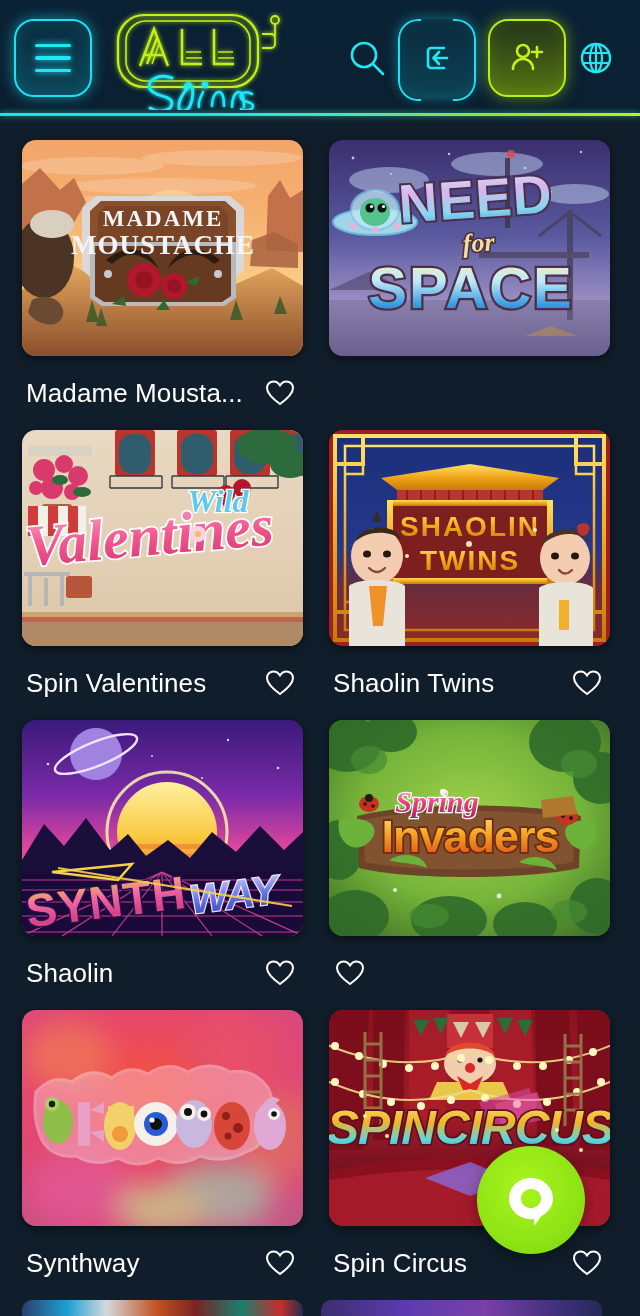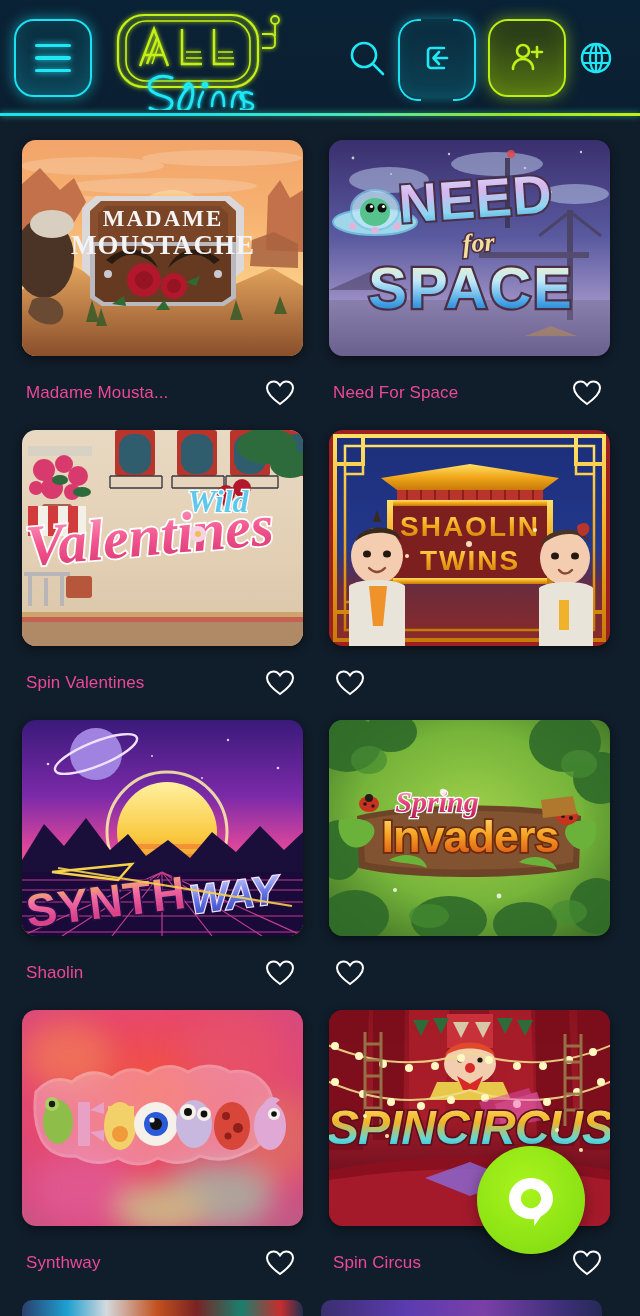--- a/index.html
+++ b/index.html
@@ -75,21 +75,21 @@
     width: 281px; height: 216px; border-radius: 14px; overflow: hidden; position: relative;
     background: #14202c;
     box-shadow: 0 3px 10px rgba(0,0,0,.45);
   }
   .thumb svg { display:block; width: 100%; height: 100%; }
   .card-foot {
     height: 74px; display: flex; align-items: center; justify-content: space-between;
     padding: 0 6px 0 4px;
   }
   .card-title {
-    color: #ec4899; font-size: 17px; font-weight: 400; letter-spacing: .1px;
+    color: #ffffff; font-size: 26px; font-weight: 400; letter-spacing: .1px;
     white-space: nowrap; overflow: hidden; text-overflow: ellipsis; max-width: 222px;
     font-family: "Liberation Sans", sans-serif;
   }
   .fav { width: 34px; height: 34px; flex: none; display:flex; align-items:center; justify-content:center; }
 
   
   .peek { position:absolute; left:0; right:0; top: 1300px; height: 16px; overflow:hidden; }
   .peek .pk { position:absolute; top:0; height:16px; width:281px; border-radius: 10px 10px 0 0; }
   .peek .pk.a { left: 22px; background: linear-gradient(90deg,#2a3f6e,#1d9fd0 16%,#d4d9dd 30%,#c2521f 48%,#7a2323 62%,#1a7f6e 78%,#c72d2d 92%,#203050); }
   .peek .pk.b { left: 321px; background: linear-gradient(90deg,#3a2f6e,#5b3bb0 30%,#7a3fa8 58%,#3c2f78 86%,#262a58); }
@@ -338,28 +338,20 @@
                 <circle cx="68" cy="86" r="3.5"></circle>
               </g>
           </g>
           <g transform="rotate(-4 140 80)">
             <text x="148" y="78" font-family="Liberation Sans, sans-serif" font-size="54" font-weight="bold" fill="url(#nfs-t1)" stroke="#4a2f46" stroke-width="4" paint-order="stroke" text-anchor="middle" letter-spacing="1">NEED</text>
             <text x="148" y="112" font-family="Liberation Serif, serif" font-size="26" font-weight="bold" font-style="italic" fill="#f5dd9a" stroke="#4a2f46" stroke-width="3.2" paint-order="stroke" text-anchor="middle">for</text>
           </g>
           <text x="142" y="168" font-family="Liberation Sans, sans-serif" font-size="58" font-weight="bold" fill="url(#nfs-t2)" stroke="#4a2f46" stroke-width="4.5" paint-order="stroke" text-anchor="middle" letter-spacing="2">SPACE</text>
         </svg>
       </div>
-      <div class="card-foot">
-        <span class="card-title">Need For Space</span>
-        <span class="fav">
-          <svg width="30" height="28" viewBox="0 0 30 28" fill="none">
-            <path d="M15 25 C6 18.5 2 13.6 2 9 C2 5.1 5 2.5 8.4 2.5 C11 2.5 13.4 4 15 6.4 C16.6 4 19 2.5 21.6 2.5 C25 2.5 28 5.1 28 9 C28 13.6 24 18.5 15 25 Z" stroke="#ffffff" stroke-width="2"></path>
-          </svg>
-        </span>
-      </div>
     </div>
 
     <div class="card">
       <div class="thumb">
         <svg viewBox="0 0 281 216" preserveAspectRatio="none" xmlns="http://www.w3.org/2000/svg">
           <defs>
             <linearGradient id="wv-wall" x1="0" y1="0" x2="0" y2="1">
               <stop offset="0" stop-color="#e9d9c2"></stop>
                 <stop offset=".6" stop-color="#e2cfb4"></stop>
                 <stop offset="1" stop-color="#d9c5a6"></stop>
@@ -515,20 +507,21 @@
                 <ellipse cx="226" cy="126" rx="4" ry="3.5"></ellipse>
                 <ellipse cx="246" cy="126" rx="4" ry="3.5"></ellipse>
               </g>
             <path d="M230 140 q6 7 13 0" stroke="#8a4a3a" stroke-width="2.4" fill="none" stroke-linecap="round"></path>
             <path d="M210 158 c8 -8 48 -8 54 0 v58 h-54 z" fill="#e9e4da"></path>
             <path d="M230 170 h10 v30 h-10 z" fill="#f0b22a"></path>
           </g>
         </svg>
       </div>
       <div class="card-foot">
+        <span class="card-title">Shaolin Twins</span>
         <span class="fav">
           <svg width="30" height="28" viewBox="0 0 30 28" fill="none">
             <path d="M15 25 C6 18.5 2 13.6 2 9 C2 5.1 5 2.5 8.4 2.5 C11 2.5 13.4 4 15 6.4 C16.6 4 19 2.5 21.6 2.5 C25 2.5 28 5.1 28 9 C28 13.6 24 18.5 15 25 Z" stroke="#ffffff" stroke-width="2"></path>
           </svg>
         </span>
       </div>
     </div>
 
     <div class="card">
       <div class="thumb">

